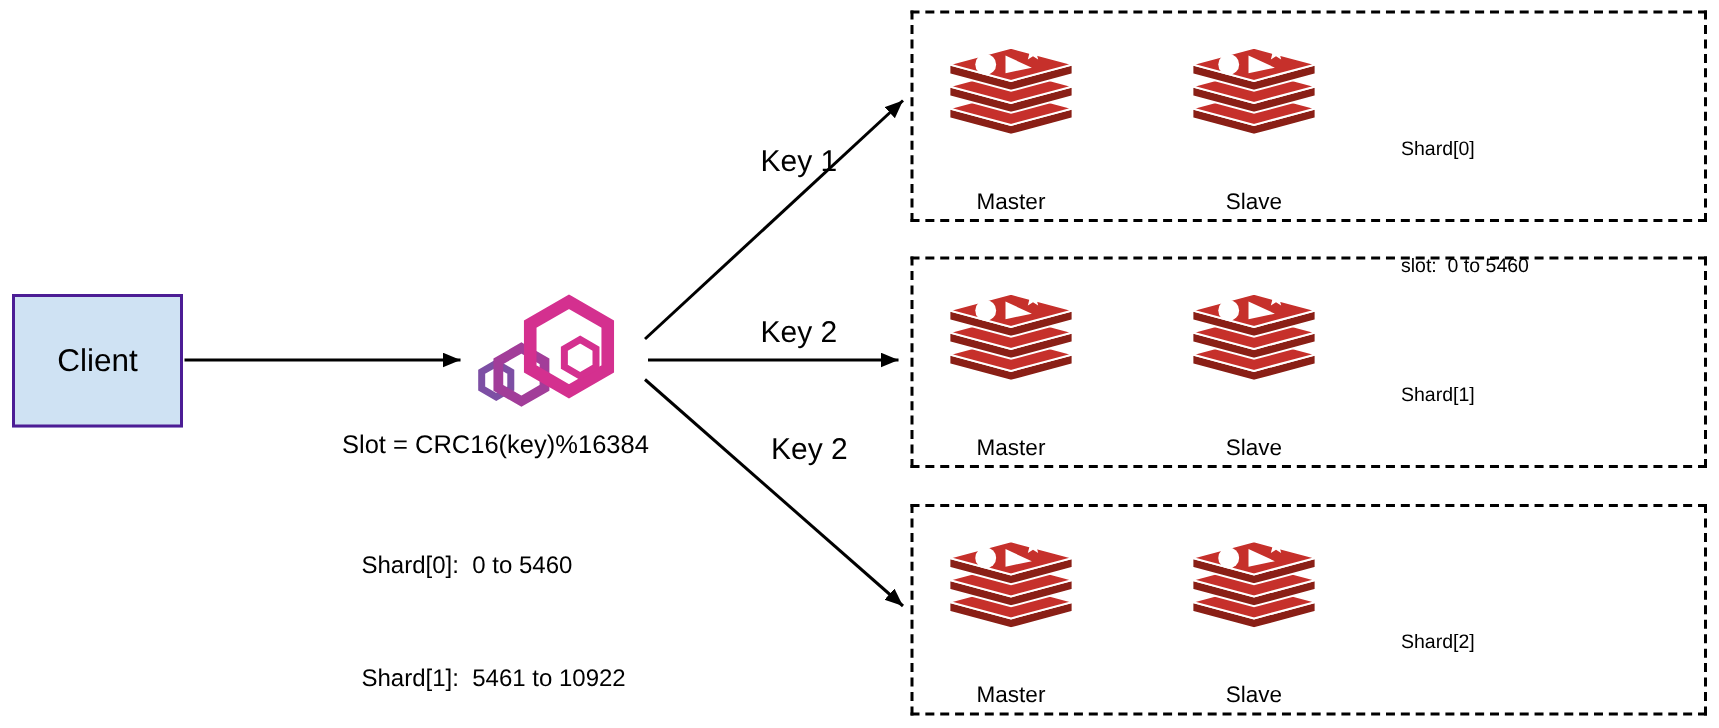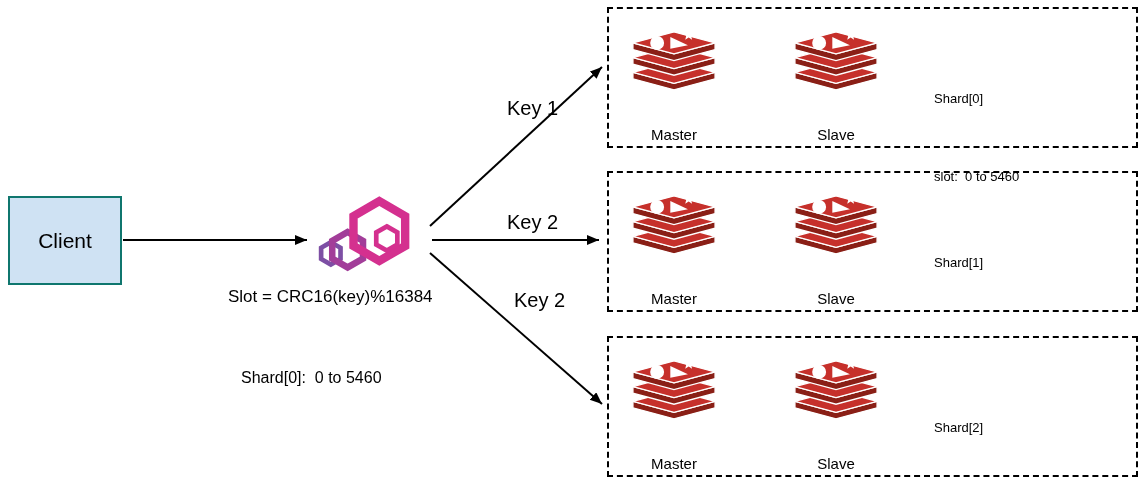--- a/index.html
+++ b/index.html
@@ -13,21 +13,21 @@
     color: #000;
     overflow: hidden;
   }
   .arrows { position: absolute; left: 0; top: 0; pointer-events: none; }
   .arrows line { stroke: #000; stroke-width: 2; marker-end: url(#arrowhead); }
 
   .client-box {
     position: absolute; left: 8px; top: 196px;
     width: 114px; height: 89px;
     background: #cfe2f3;
-    border: 2px solid #0f766e;
+    border: 2px solid #4c1d95;
     display: flex; align-items: center; justify-content: center;
     font-size: 21px;
   }
 
   .hex-icon { position: absolute; left: 314px; top: 190px; width: 112px; height: 97px; }
   .hex-icon polygon { fill: none; stroke-linejoin: miter; }
 
   .formula { position: absolute; left: 228px; top: 287px; font-size: 17px; white-space: pre; text-align: right; }
   .mapping { position: absolute; left: 241px; top: 315px; font-size: 16px; line-height: 25px; white-space: pre; }
 
@@ -90,20 +90,21 @@
   <svg class="hex-icon" viewBox="0 0 120 104">
     <polygon points="18,56 28.4,62 28.4,74 18,80 7.6,74 7.6,62" stroke="#7d4fa4" stroke-width="5"></polygon>
     <polygon points="36,45 52.5,54.5 52.5,73.5 36,83 19.5,73.5 19.5,54.5" stroke="#a23d99" stroke-width="7"></polygon>
     <polygon points="70,12 97.7,28 97.7,60 70,76 42.3,60 42.3,28" stroke="#d4308f" stroke-width="9"></polygon>
     <polygon points="78,39 89.3,45.5 89.3,58.5 78,65 66.7,58.5 66.7,45.5" stroke="#d4308f" stroke-width="5"></polygon>
   </svg>
 
   <div class="formula">Slot = CRC16(key)%16384</div>
   <div class="mapping">
     <div>Shard[0]:  0 to 5460</div>
+    <div>Shard[1]:  5461 to 10922</div>
     
   </div>
 
   <div class="key-label" style="left:507px; top:97px">Key 1</div>
   <div class="key-label" style="left:507px; top:211px">Key 2</div>
   <div class="key-label" style="left:514px; top:289px">Key 2</div>
 
   <div class="shard-box" style="top:7px">
     <div class="node" style="left:2px">
       <svg class="redis-logo" viewBox="0 0 120 100">

